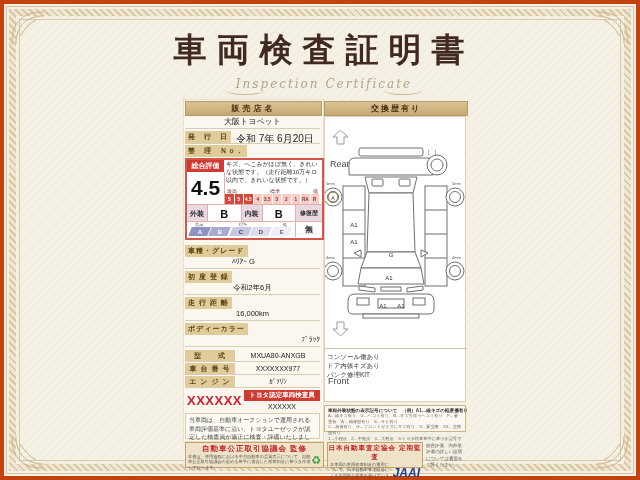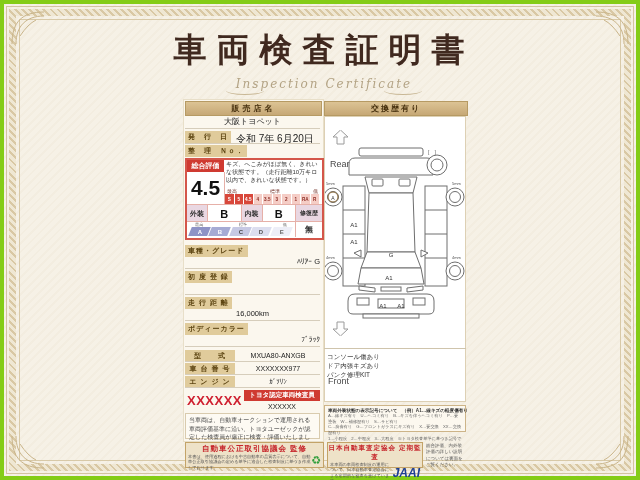--- a/index.html
+++ b/index.html
@@ -1,16 +1,16 @@
 <!DOCTYPE html>
 <html><head>
 <meta charset="utf-8">
 <style>
   html,body{margin:0;padding:0;}
-  #root{position:relative;width:640px;height:480px;background:#84cc16;font-family:"Liberation Sans",sans-serif;overflow:hidden;}
+  #root{position:relative;width:640px;height:480px;background:#c2410c;font-family:"Liberation Sans",sans-serif;overflow:hidden;}
   .abs{position:absolute;}
   .cert{position:absolute;inset:4px;background-color:#f6f1e6;
         background-image:repeating-linear-gradient(135deg, rgba(205,185,145,0.07) 0 2px, rgba(255,255,255,0) 2px 6px);}
   .f1{position:absolute;inset:2px;border:1px solid #d3c3a0;}
   .band{position:absolute;inset:5px;border:7px solid transparent;
         border-image:repeating-linear-gradient(45deg,#d9c8a4 0 2px,#efe7d3 2px 5px) 7;}
   .f2{position:absolute;inset:15px;border:1px solid #d8c9a7;}
   .corner{position:absolute;width:36px;height:36px;}
   .corner svg{width:36px;height:36px;}
   .title{left:0;top:24px;width:640px;text-align:center;font-size:33px;font-weight:bold;
@@ -172,24 +172,25 @@
             <i class="g4">
                 <b>E</b>
               </i>
           </div>
         </div>
         <div class="repval">無</div>
       </div>
     </div>
 
     <div class="abs tag" style="left:181px;top:241px;">車種・グレード</div>
-    <div class="abs val" style="left:181px;top:253px;width:135px;text-align:right;">ﾊﾘｱｰ G</div>
+    <div class="abs val" style="left:181px;top:253px;width:135px;text-align:left;padding-left:47px;">ﾊﾘｱｰ G</div>
     <div class="abs hair" style="left:181px;top:264px;width:135px;"></div>
 
     <div class="abs tag" style="left:181px;top:267px;">初 度 登 録</div>
+    <div class="abs val" style="left:181px;top:279px;width:135px;text-align:center;">令和2年6月</div>
     <div class="abs hair" style="left:181px;top:290px;width:135px;"></div>
 
     <div class="abs tag" style="left:181px;top:293px;">走 行 距 離</div>
     <div class="abs val" style="left:181px;top:305px;width:135px;text-align:center;">16,000km</div>
     <div class="abs hair" style="left:181px;top:316px;width:135px;"></div>
 
     <div class="abs tag" style="left:181px;top:319px;">ボディーカラー</div>
     <div class="abs val" style="left:181px;top:331px;width:135px;text-align:right;">ﾌﾞﾗｯｸ</div>
     <div class="abs hair" style="left:181px;top:342px;width:135px;"></div>
 

